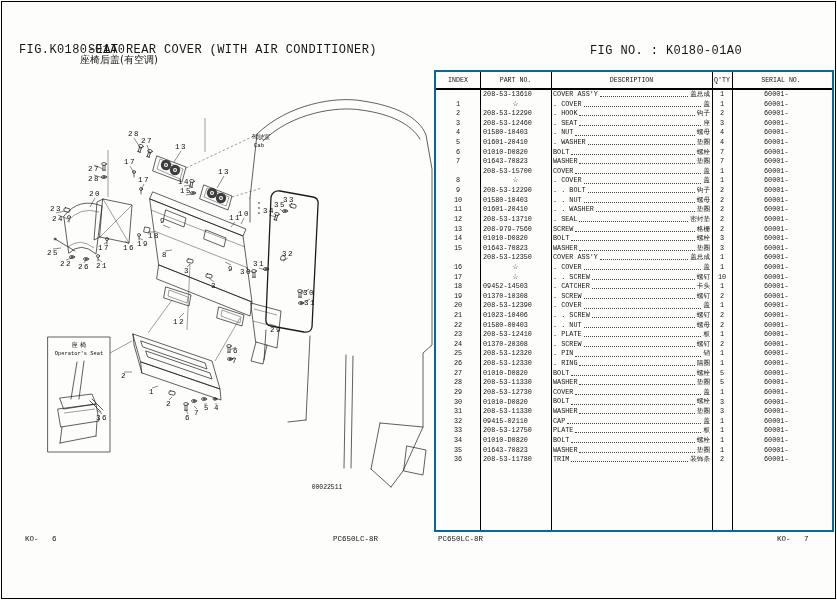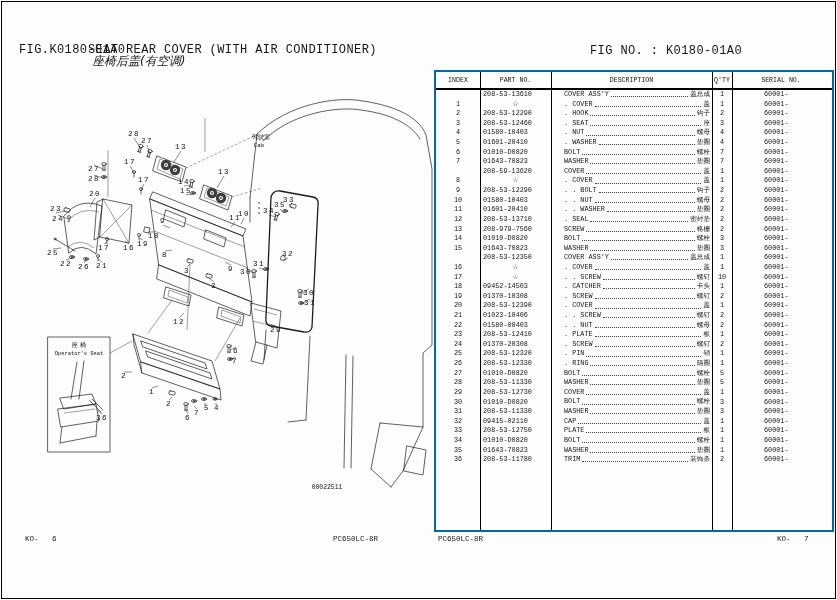--- a/index.html
+++ b/index.html
@@ -5,38 +5,38 @@
   html,body{margin:0;padding:0;}
   body{width:837px;height:600px;background:#fdfdfc;position:relative;overflow:hidden;
        font-family:"Liberation Mono","DejaVu Sans Mono",monospace;color:#151515;}
   .abs{position:absolute;}
   .frame{position:absolute;inset:1px;border:1px solid #000;pointer-events:none;}
 
   
   .hdr{font-size:12px;letter-spacing:.4px;white-space:pre;}
   .hdr-fig{left:19px;top:43px;}
   .hdr-title{left:88px;top:43px;}
-  .hdr-cn{left:92px;top:53px;font-size:12px;font-family:"DejaVu Sans",sans-serif;font-style:italic;}
+  .hdr-cn{left:80px;top:53px;font-size:10px;font-family:"DejaVu Sans",sans-serif;}
   .hdr-figno{left:590px;top:44px;}
 
   
   .ftr{font-size:7.5px;top:535px;white-space:pre;}
 
   
   .ptable{position:absolute;left:434px;top:70px;width:396px;height:458px;border:2px solid #0369a1;background:transparent;}
   .vline{position:absolute;top:0;bottom:0;width:1px;background:#000;}
   .thead{display:grid;grid-template-columns:44px 71px 161px 20px 98px;height:16px;
          border-bottom:2px solid #000;align-items:center;font-size:6.6px;text-align:center;}
   .rows{position:absolute;left:0;top:18px;right:0;}
   .trow{display:grid;grid-template-columns:44px 71px 161px 20px 98px;height:9.62px;line-height:9.62px;font-size:6.8px;}
   .tc{overflow:hidden;white-space:nowrap;}
   .ci{text-align:center;}
   .cp{padding-left:3px;}
   .cp.star{padding-left:0;text-align:center;font-family:"DejaVu Sans",sans-serif;font-size:7px;}
-  .cd{display:flex;align-items:flex-end;padding:0 2px 0 13px;}
+  .cd{display:flex;align-items:flex-end;padding:0 2px 0 2px;}
   .cd .en{white-space:pre;line-height:9.62px;}
   .cd .dl{flex:1;min-width:4px;border-bottom:1px dotted #444;margin:0 2px 2.5px 2px;}
   .cd .cn{white-space:nowrap;line-height:9.62px;font-family:"DejaVu Sans",sans-serif;font-size:6.6px;}
   .cq{text-align:center;}
   .cs{padding-left:32px;}
 
   
   svg{position:absolute;left:14px;top:70px;}
   .s{fill:none;stroke:#1c1c1c;stroke-width:.7;stroke-linejoin:round;stroke-linecap:round;}
   .sw{fill:none;stroke:#1c1c1c;stroke-width:1.3;stroke-linejoin:round;}
@@ -414,21 +414,21 @@
         <div class="tc cd">
           <span class="en">WASHER</span>
           <span class="dl"></span>
           <span class="cn">垫圈</span>
         </div>
         <div class="tc cq">7</div>
         <div class="tc cs">60001-</div>
       </div>
       <div class="trow">
         <div class="tc ci"></div>
-        <div class="tc cp">208-59-13620</div>
+        <div class="tc cp">208-53-15700</div>
         <div class="tc cd">
           <span class="en">COVER</span>
           <span class="dl"></span>
           <span class="cn">盖</span>
         </div>
         <div class="tc cq">1</div>
         <div class="tc cs">60001-</div>
       </div>
       <div class="trow">
         <div class="tc ci">8</div>

